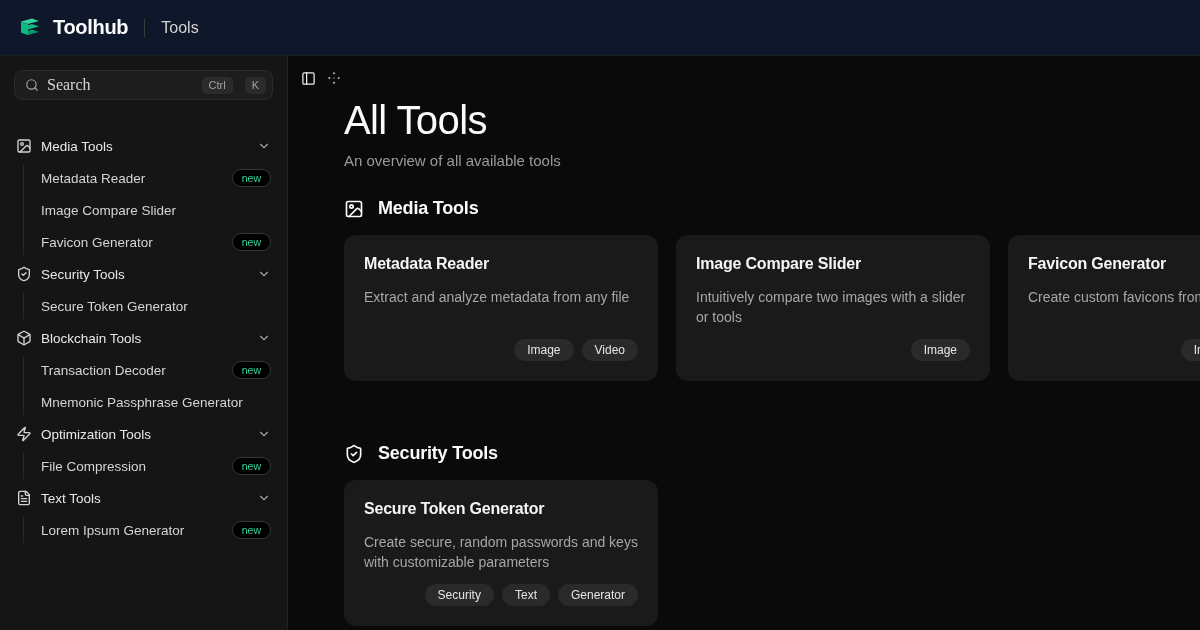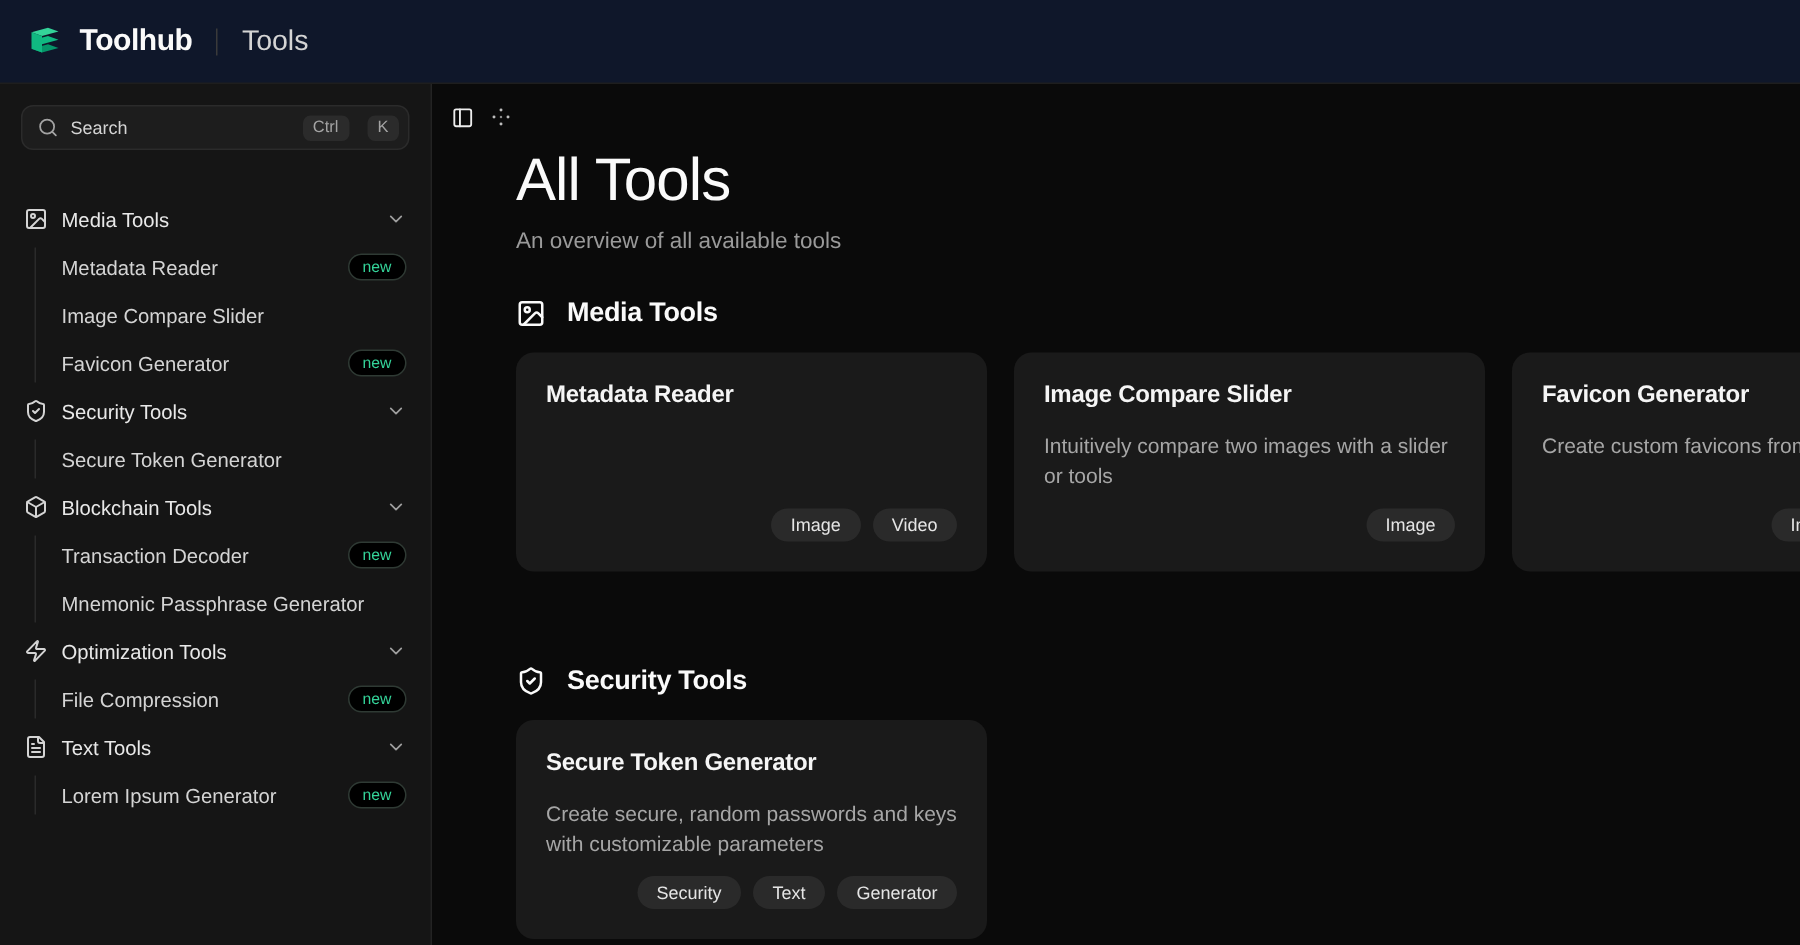--- a/index.html
+++ b/index.html
@@ -5,32 +5,32 @@
   * { margin:0; padding:0; box-sizing:border-box; }
   html,body { width:1200px; height:630px; overflow:hidden; background:#0a0a0a;
     font-family:"Liberation Sans", sans-serif; color:#e5e5e5; }
 
   
   .topbar { height:56px; display:flex; align-items:center; padding:0 16px;
     background:#0f172a; border-bottom:1px solid #1e1e1e; }
   .logo { width:27px; height:27px; display:flex; align-items:center; justify-content:center; }
   .brand { font-size:20px; font-weight:700; color:#fafafa; margin-left:10px; letter-spacing:-0.3px; }
   .topbar-divider { width:1px; height:18px; background:#3a3a3a; margin:0 16px; }
-  .topbar-nav { font-size:19px; color:#d4d4d4; cursor:pointer; }
+  .topbar-nav { font-size:16px; color:#d4d4d4; cursor:pointer; }
 
   
   .shell { display:flex; height:574px; }
 
   
   .sidebar { width:288px; flex:0 0 288px; background:#151515; border-right:1px solid #232323; }
   .search-box { margin:14px; height:30px; background:#1d1d1d; border:1px solid #2b2b2b;
     border-radius:8px; display:flex; align-items:center; padding:0 6px 0 10px; gap:8px; }
   .search-box svg { flex:0 0 auto; }
   .search-input { flex:1; min-width:0; background:transparent; border:none; outline:none;
-    color:#e5e5e5; font-size:12px; font-family:Liberation Sans, sans-serif; }
+    color:#e5e5e5; font-size:16px; font-family:Liberation Serif, serif; }
   .search-input::placeholder { color:#d4d4d4; opacity:1; }
   .kbd { background:#2b2b2b; color:#a3a3a3; font-size:11px; border-radius:5px;
     padding:3px 7px; line-height:1; }
   .kbd + .kbd { margin-left:4px; }
 
   .nav { padding-top:16px; }
   .nav-section { height:32px; display:flex; align-items:center; padding:0 16px; gap:9px;
     cursor:pointer; }
   .nav-section .label { flex:1; font-size:13.5px; font-weight:500; color:#e8e8e8; }
   .nav-section svg.chev { color:#9e9e9e; }
@@ -227,20 +227,21 @@
             <rect width="18" height="18" x="3" y="3" rx="2" ry="2"></rect>
             <circle cx="9" cy="9" r="2"></circle>
             <path d="m21 15-3.086-3.086a2 2 0 0 0-2.828 0L6 21"></path>
           </svg>
         <span class="label">Media Tools</span>
       </div>
 
       <div class="cards-row">
         <div class="card">
           <div class="card-title">Metadata Reader</div>
+          <div class="card-desc">Extract and analyze metadata from any file</div>
           <div class="card-tags">
             <span class="tag">Image</span>
             <span class="tag">Video</span>
           </div>
         </div>
 
         <div class="card">
           <div class="card-title">Image Compare Slider</div>
           <div class="card-desc">Intuitively compare two images with a slider or tools</div>
           <div class="card-tags">

